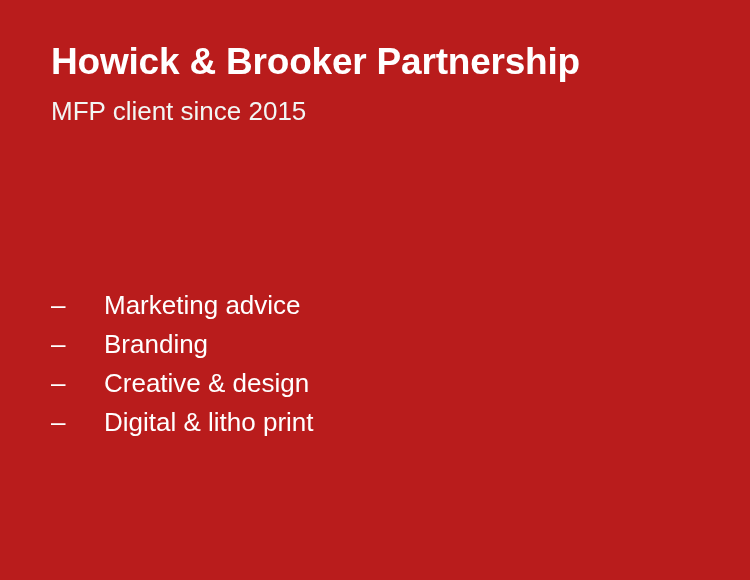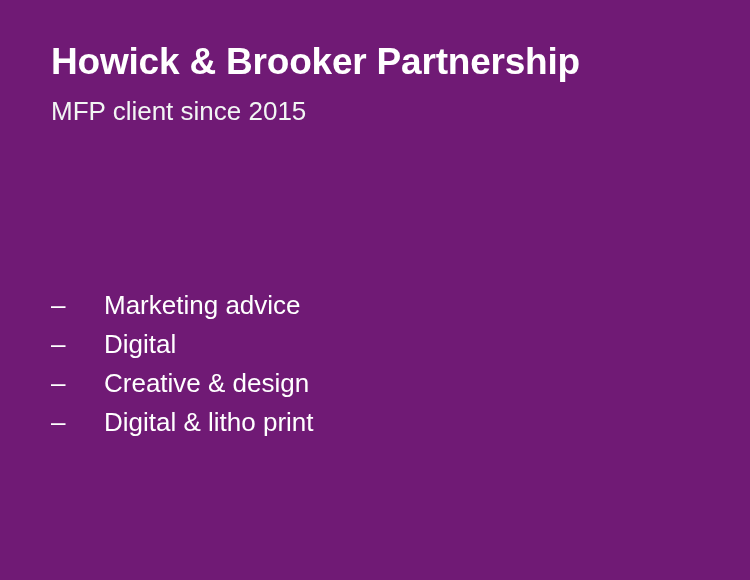--- a/index.html
+++ b/index.html
@@ -11,21 +11,21 @@
     width: 750px;
     height: 580px;
     overflow: hidden;
     font-family: "Liberation Sans", sans-serif;
     background: #1b5b48;
   }
   .slide {
     position: relative;
     width: 750px;
     height: 580px;
-    background: #701a75;
+    background: #b91c1c;
     box-sizing: border-box;
   }
   .slide-title {
     position: absolute;
     left: 51px;
     top: 40px;
     margin: 0;
     font-size: 37px;
     line-height: 44px;
     font-weight: bold;
@@ -81,21 +81,21 @@
 
   <p class="slide-subtitle">MFP client since 2015</p>
 
   <ul class="bullet-list">
     <li class="bullet-item">
       <span class="bullet-dash">–</span>
       <span class="bullet-text">Marketing advice</span>
     </li>
     <li class="bullet-item">
       <span class="bullet-dash">–</span>
-      <span class="bullet-text">Digital</span>
+      <span class="bullet-text">Branding</span>
     </li>
     <li class="bullet-item">
       <span class="bullet-dash">–</span>
       <span class="bullet-text">Creative &amp; design</span>
     </li>
     <li class="bullet-item">
       <span class="bullet-dash">–</span>
       <span class="bullet-text">Digital &amp; litho print</span>
     </li>
   </ul>

